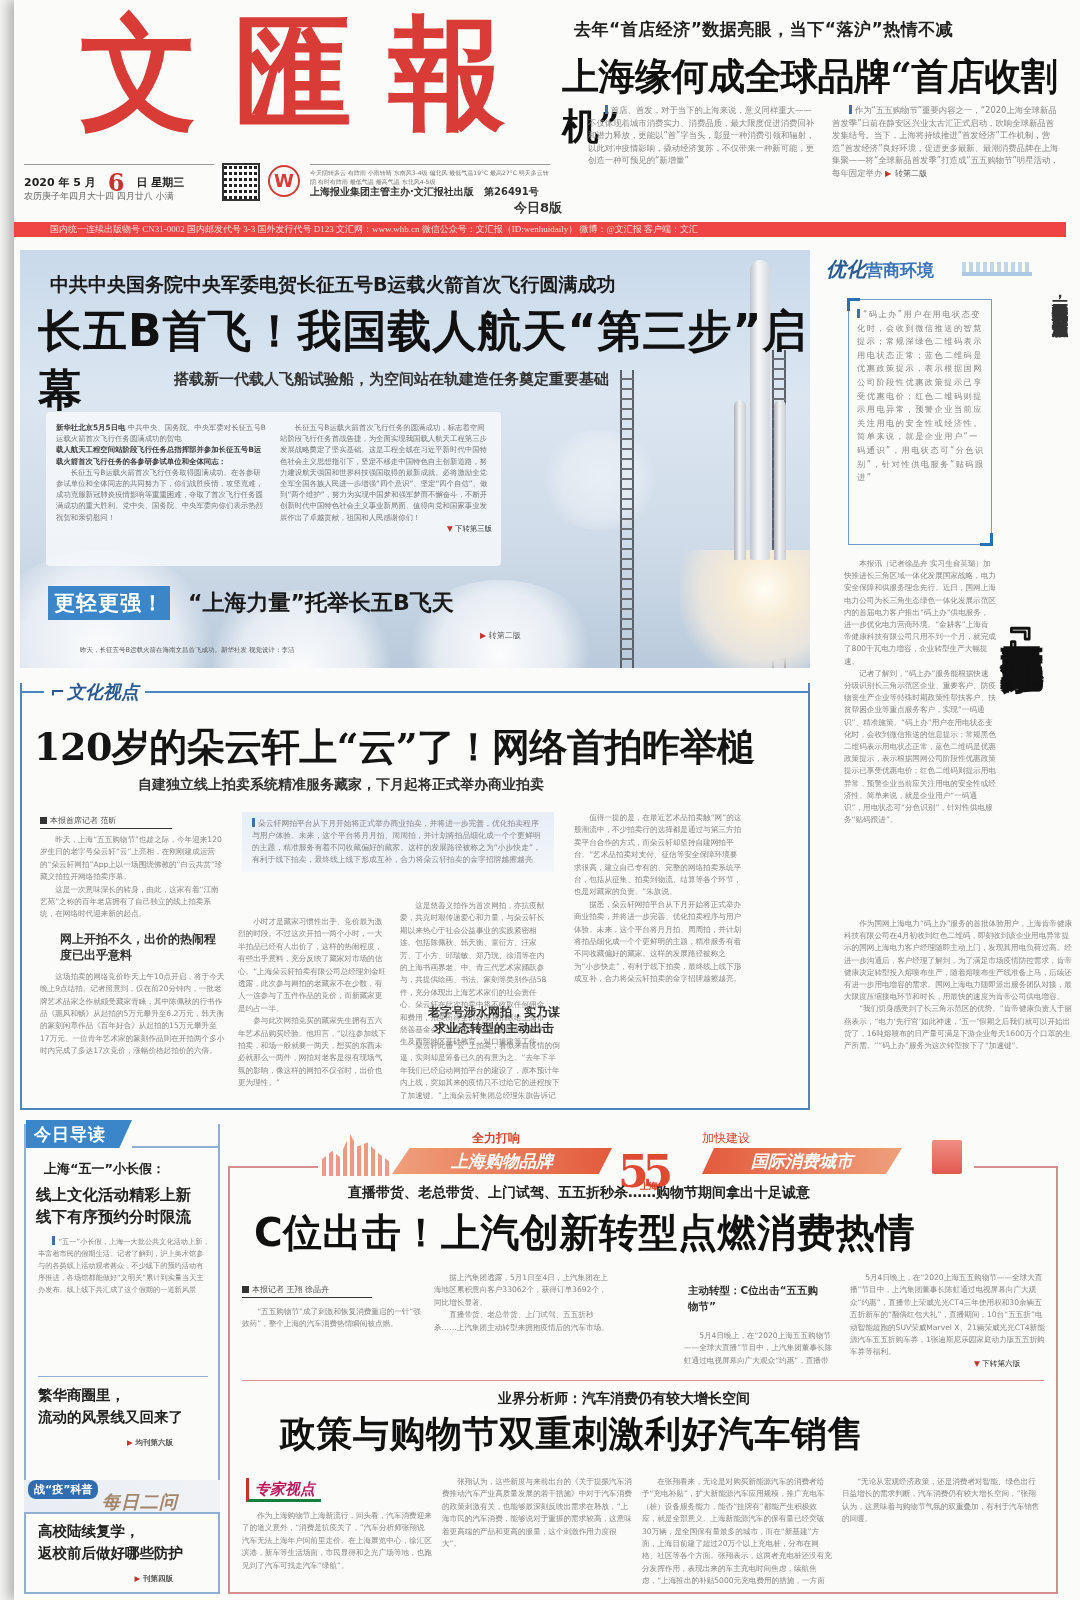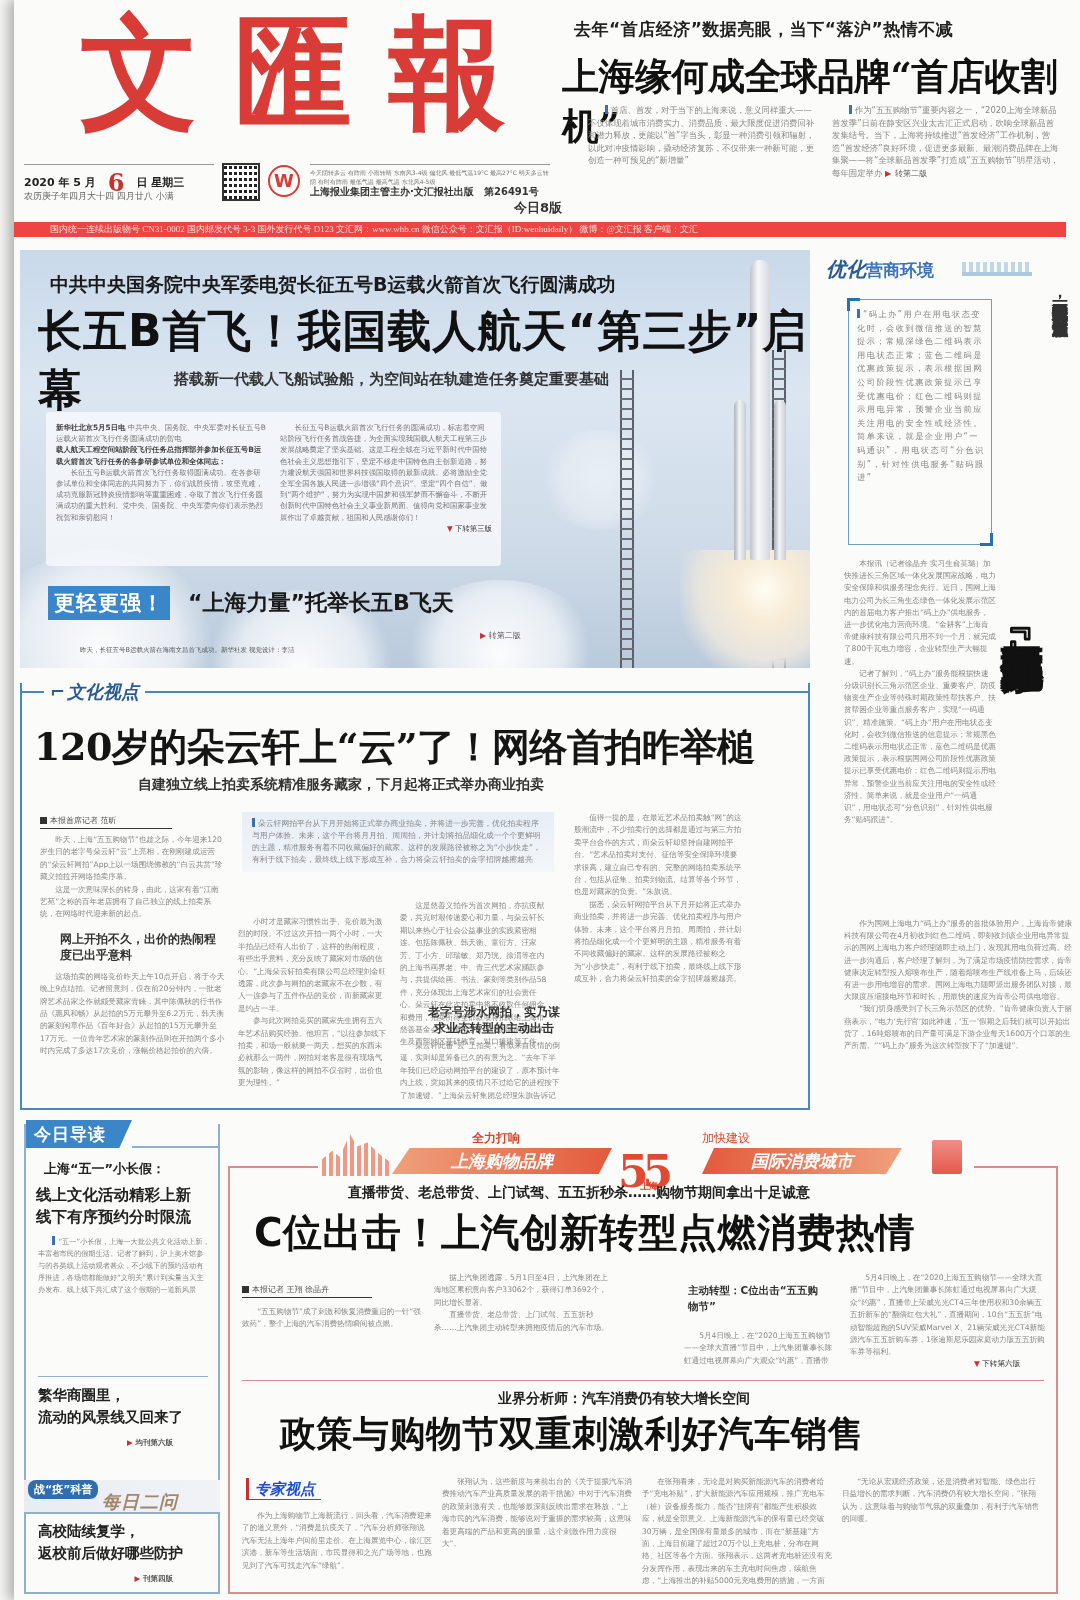--- a/index.html
+++ b/index.html
@@ -109,21 +109,21 @@
   .s-kicker { left: 334px; top: 1184px; font-size: 14px; font-weight: bold; color: #222; }
   .s-title { left: 240px; top: 1206px; font-size: 39px; font-weight: 900; color: #111; letter-spacing: 0.5px; }
   .s-byline { left: 228px; top: 1284px; width: 130px; font-size: 8px; color: #555; border-bottom: 1px solid #333; padding-bottom: 2px; }
   .s-byline .sq { display:inline-block; width:7px; height:7px; background:#333; margin-right:3px; vertical-align:-1px; }
   .s-text { font-size: 7.6px; line-height: 12.4px; color: #888; }
   .s-text p { text-indent: 2em; }
   .s-subhead { left: 674px; top: 1282px; width: 140px; font-size: 10.5px; font-weight: bold; color: #333; line-height: 16px; }
   .s-divider { left: 228px; top: 1380px; width: 802px; height: 1px; background: #d98d8f; }
   .s-kicker2 { left: 484px; top: 1390px; font-size: 14px; font-weight: bold; color: #222; }
   .s-title2 { left: 266px; top: 1410px; font-size: 36px; font-weight: 900; color: #111; font-family: "DejaVu Serif", serif; letter-spacing: 0.5px; }
-  .expert-tag { left: 232px; top: 1478px; font-size: 15px; font-weight: bold; font-style: italic; color: #1d4ed8; font-family: "DejaVu Serif", serif; border-left: 3px solid #c8322d; border-bottom: 1px solid #15803d; padding: 2px 6px 0 6px; }
+  .expert-tag { left: 232px; top: 1478px; font-size: 15px; font-weight: bold; font-style: italic; color: #be185d; font-family: "DejaVu Serif", serif; border-left: 3px solid #c8322d; border-bottom: 3px solid #15803d; padding: 2px 6px 0 6px; }
 </style>
 </head>
 <body>
 
 <div class="page">
 
   <div class="abs masthead-title">文匯報</div>
   <div class="abs date-line"></div>
   <div class="abs date-row">
     <span>2020 年 5 月</span><span class="day">6</span><span>日  星期三</span>

